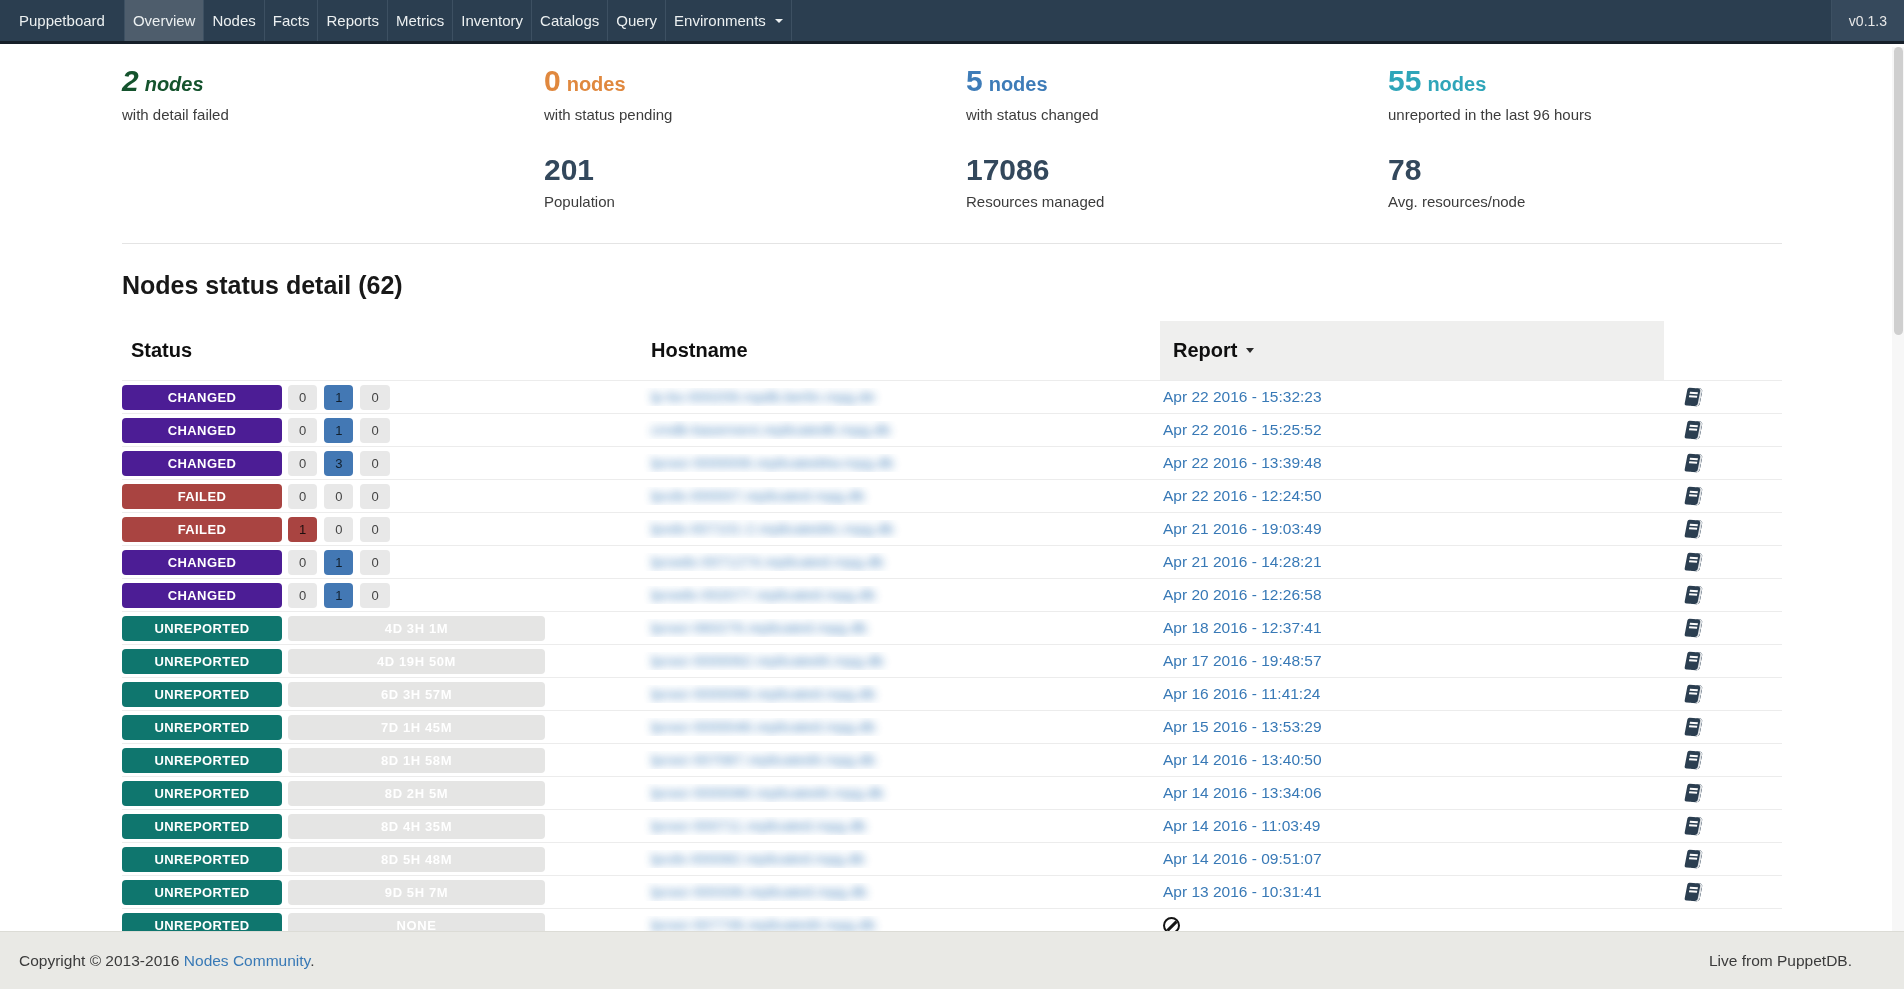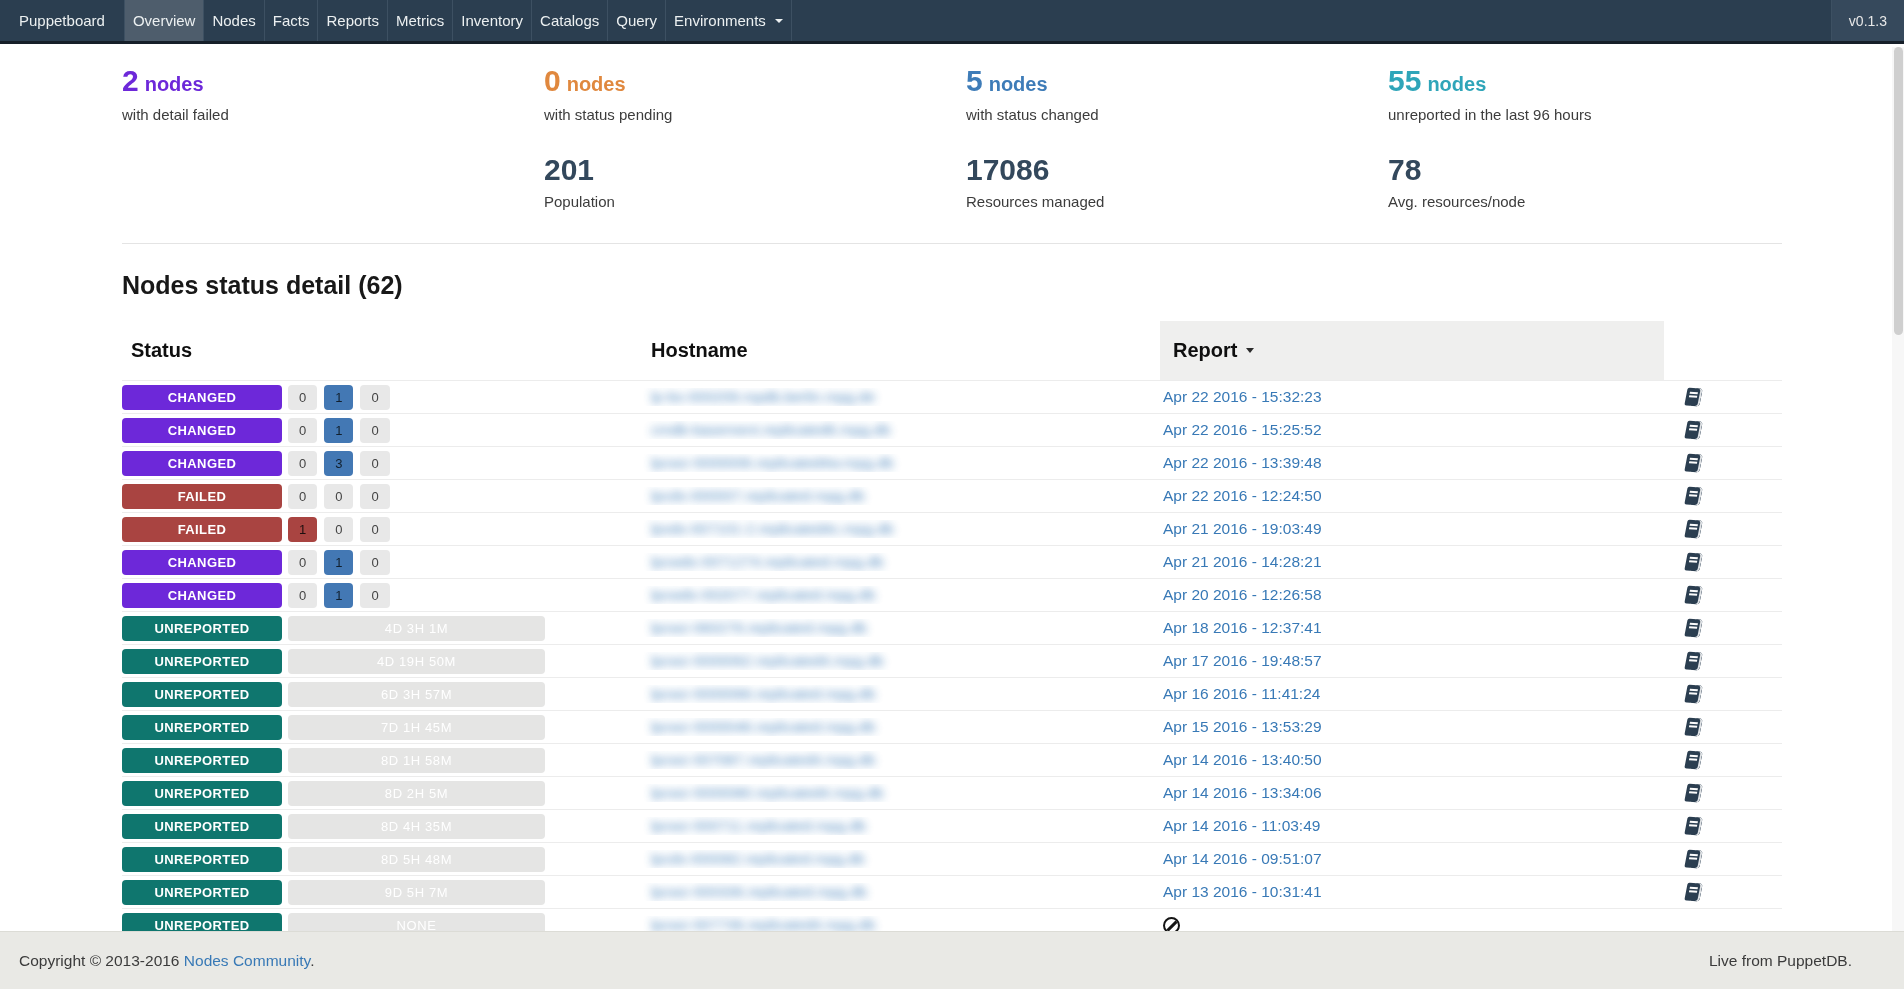--- a/index.html
+++ b/index.html
@@ -38,21 +38,21 @@
   .content { padding:22px 0 0 122px; }
 
   .stats-grid { display:grid; grid-template-columns:repeat(4,422px); }
   .stat-col { display:flex; flex-direction:column; }
   .stat-top-line { font-size:20px; font-weight:bold; line-height:1; }
   .stat-top-line .num { font-size:30px; }
   .stat-top-line .unit { margin-left:6px; }
   .stat-desc { font-size:15px; color:#3c3c3c; margin-top:10px; height:20px; }
   .stat-bottom-num { font-size:30px; font-weight:bold; color:#33485c; margin-top:27px; height:31px; }
   .stat-bottom-label { font-size:15px; color:#3c3c3c; margin-top:9px; height:20px; }
-  .c-failed     { color:#6d28d9; }
+  .c-failed     { color:#14532d;font-style:italic; }
   .c-pending    { color:#e0883e; }
   .c-changed    { color:#3e7cb8; }
   .c-unreported { color:#2fa5b9; }
 
   .divider { border:none; border-top:1px solid #e4e4e4; width:1660px; margin-top:30px; }
 
   .section-title { font-size:25px; font-weight:600; color:#181818; margin-top:27px; }
 
   
   .table { width:1660px; margin-top:21px; }
@@ -72,36 +72,36 @@
   .cell-status   { width:518px; display:flex; align-items:center; }
   .cell-hostname { width:520px; padding-left:11px; overflow:hidden; }
   .cell-report   { width:520px; padding-left:3px; display:flex; align-items:center; }
   .cell-icon     { flex:1; padding-left:6px; display:flex; align-items:center; }
 
   .badge-status {
     width:160px; height:25px; border-radius:4px; flex:none;
     color:#fff; font-weight:bold; font-size:13px; letter-spacing:.4px;
     display:flex; align-items:center; justify-content:center;
   }
-  .bg-changed    { background:#6d28d9; }
+  .bg-changed    { background:#4c1d95; }
   .bg-failed     { background:#a94441; }
   .bg-unreported { background:#0f766e; }
 
   .counts { display:flex; margin-left:6px; gap:7px; }
   .count-pill {
     min-width:22px; padding:0 11px; height:25px; border-radius:4px;
     background:#e8e8e8; color:#444; font-size:13px;
     display:flex; align-items:center; justify-content:center;
   }
   .count-pill.p-changed { background:#4378b4; color:#12202e; }
   .count-pill.p-failed  { background:#a94441; color:#1d0f0f; }
 
   .duration-pill {
     margin-left:6px; width:257px; height:25px; border-radius:4px;
-    background:#e5e5e4; color:#ffffff; font-weight:normal; font-size:13px;
+    background:#e5e5e4; color:#ffffff; font-weight:bold; font-size:13px;
     letter-spacing:.6px; display:flex; align-items:center; justify-content:center;
   }
 
   .hostname-link {
     font-size:15px; color:#3e7cb8; white-space:nowrap; text-decoration:none;
     filter:blur(4px); opacity:.9; cursor:pointer;
   }
   .report-link { font-size:15.5px; color:#3879b6; text-decoration:none; cursor:pointer; }
 
   .book-icon {

